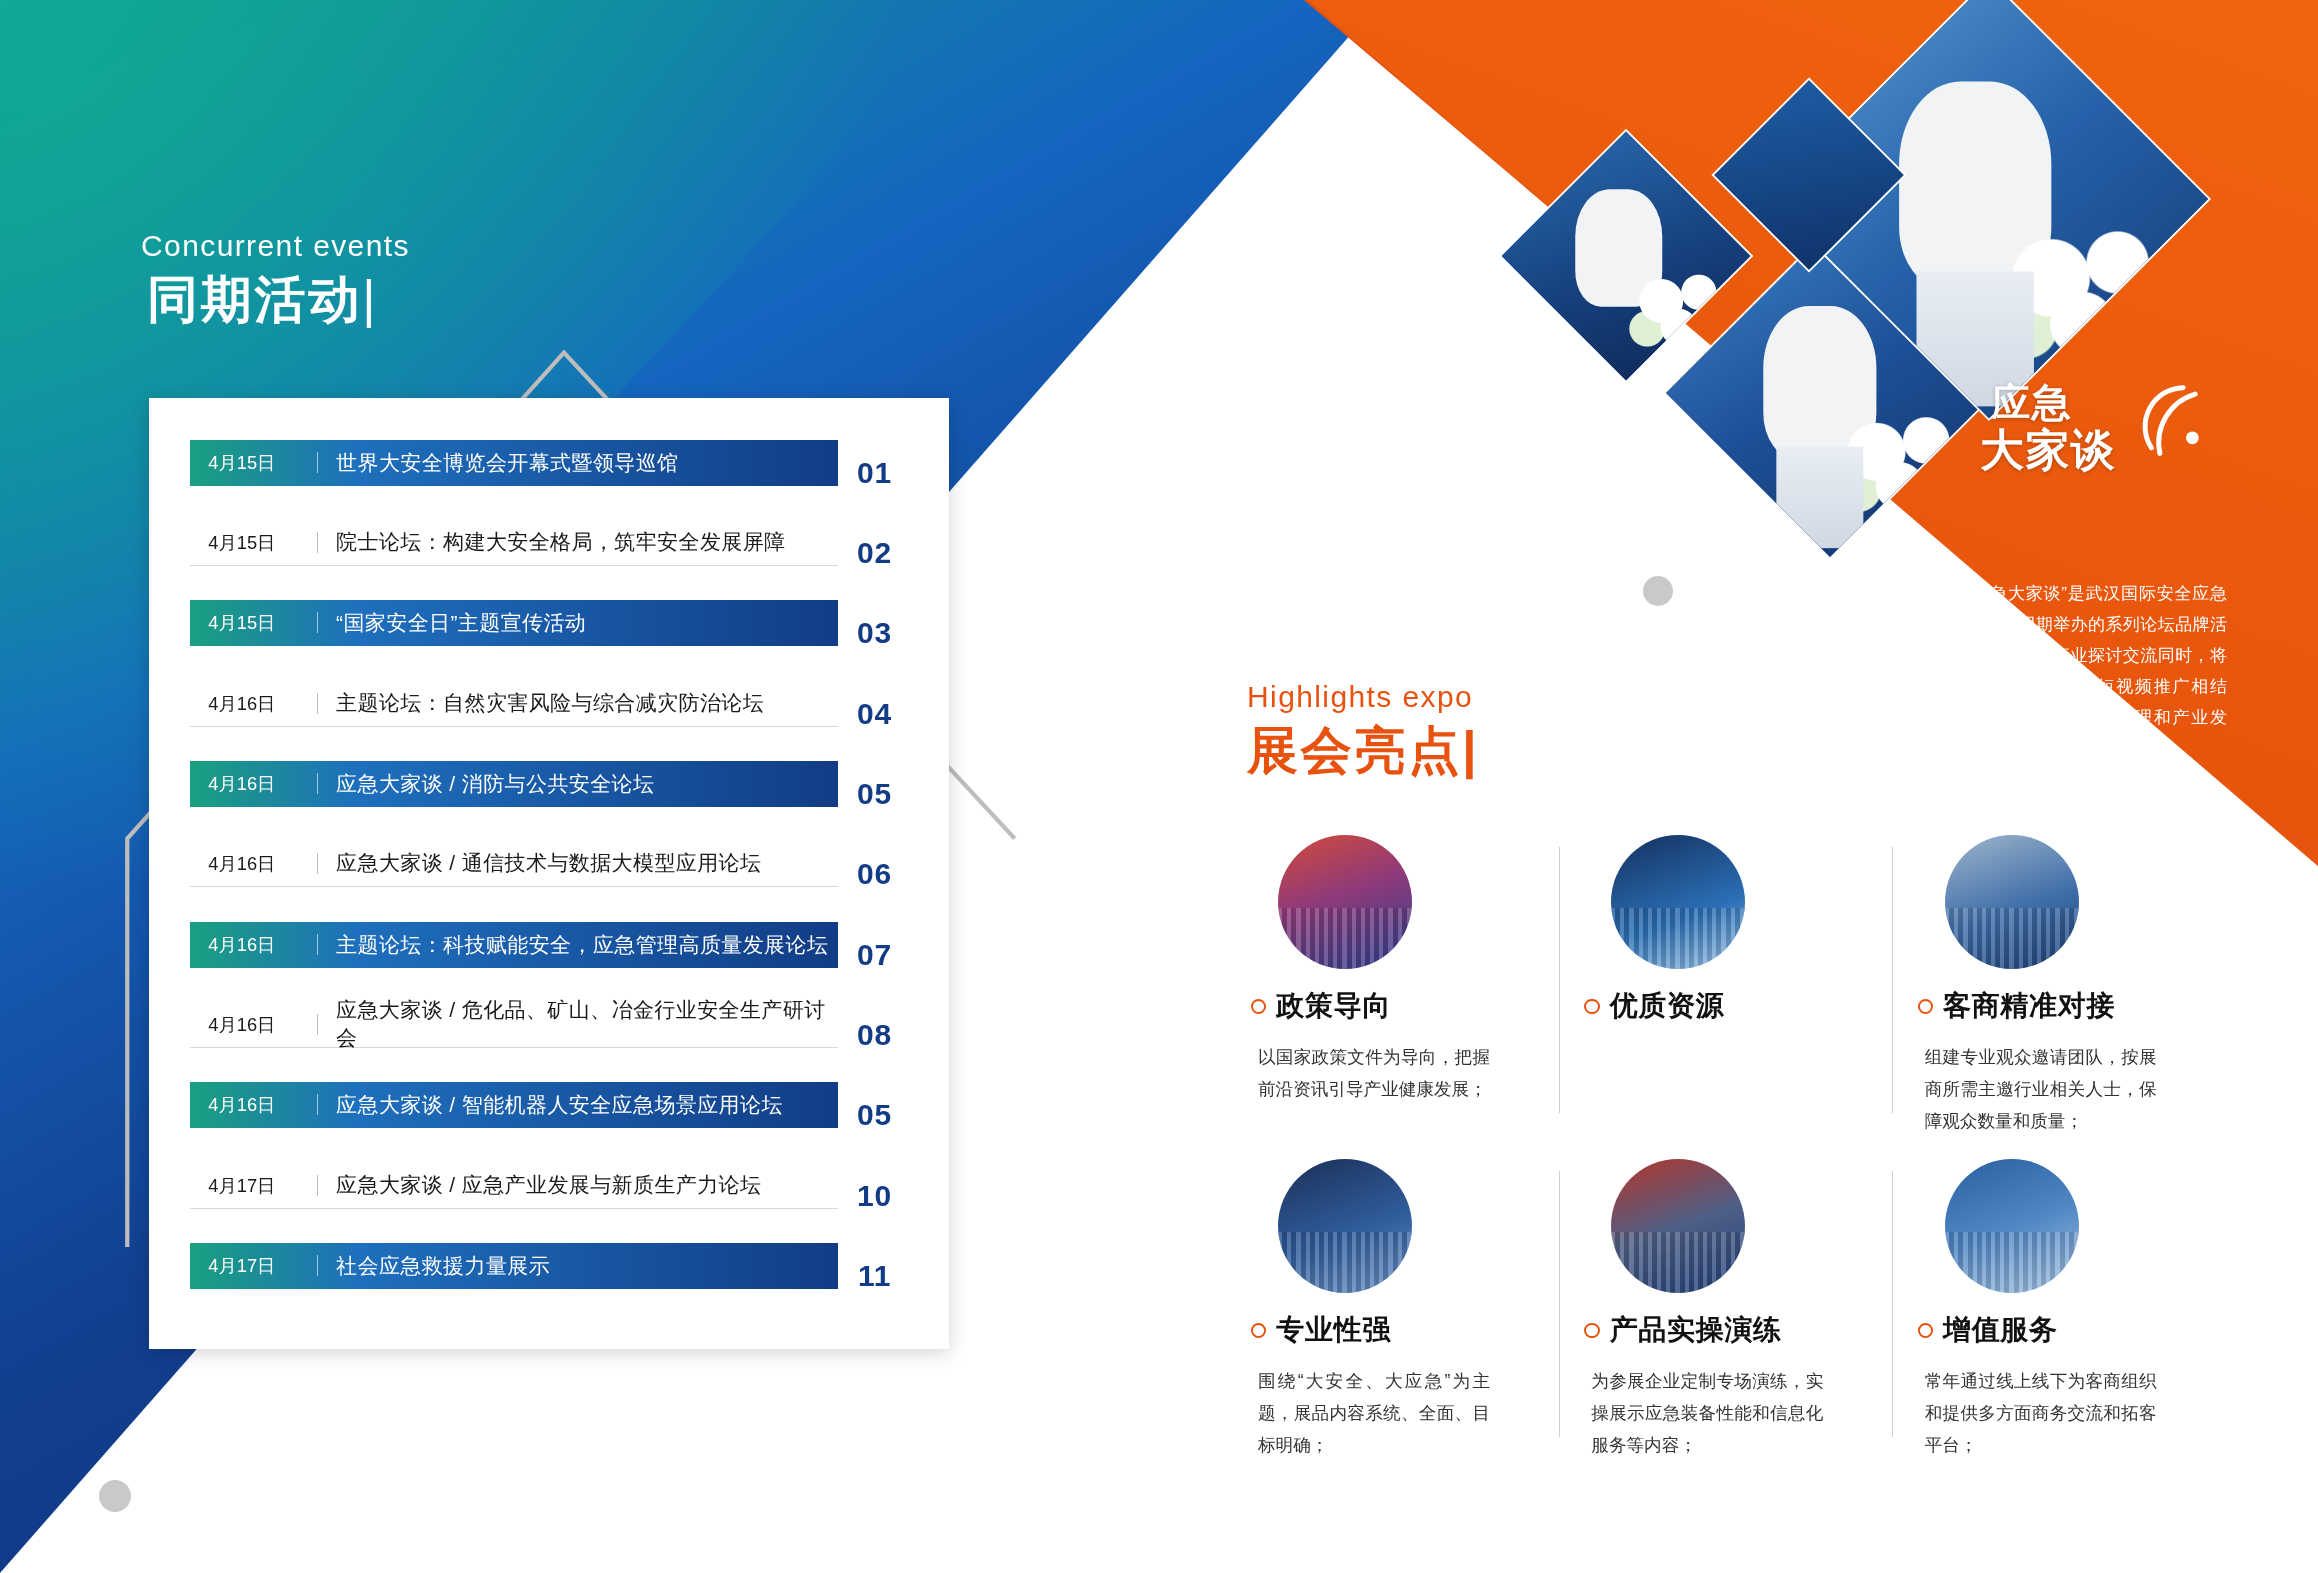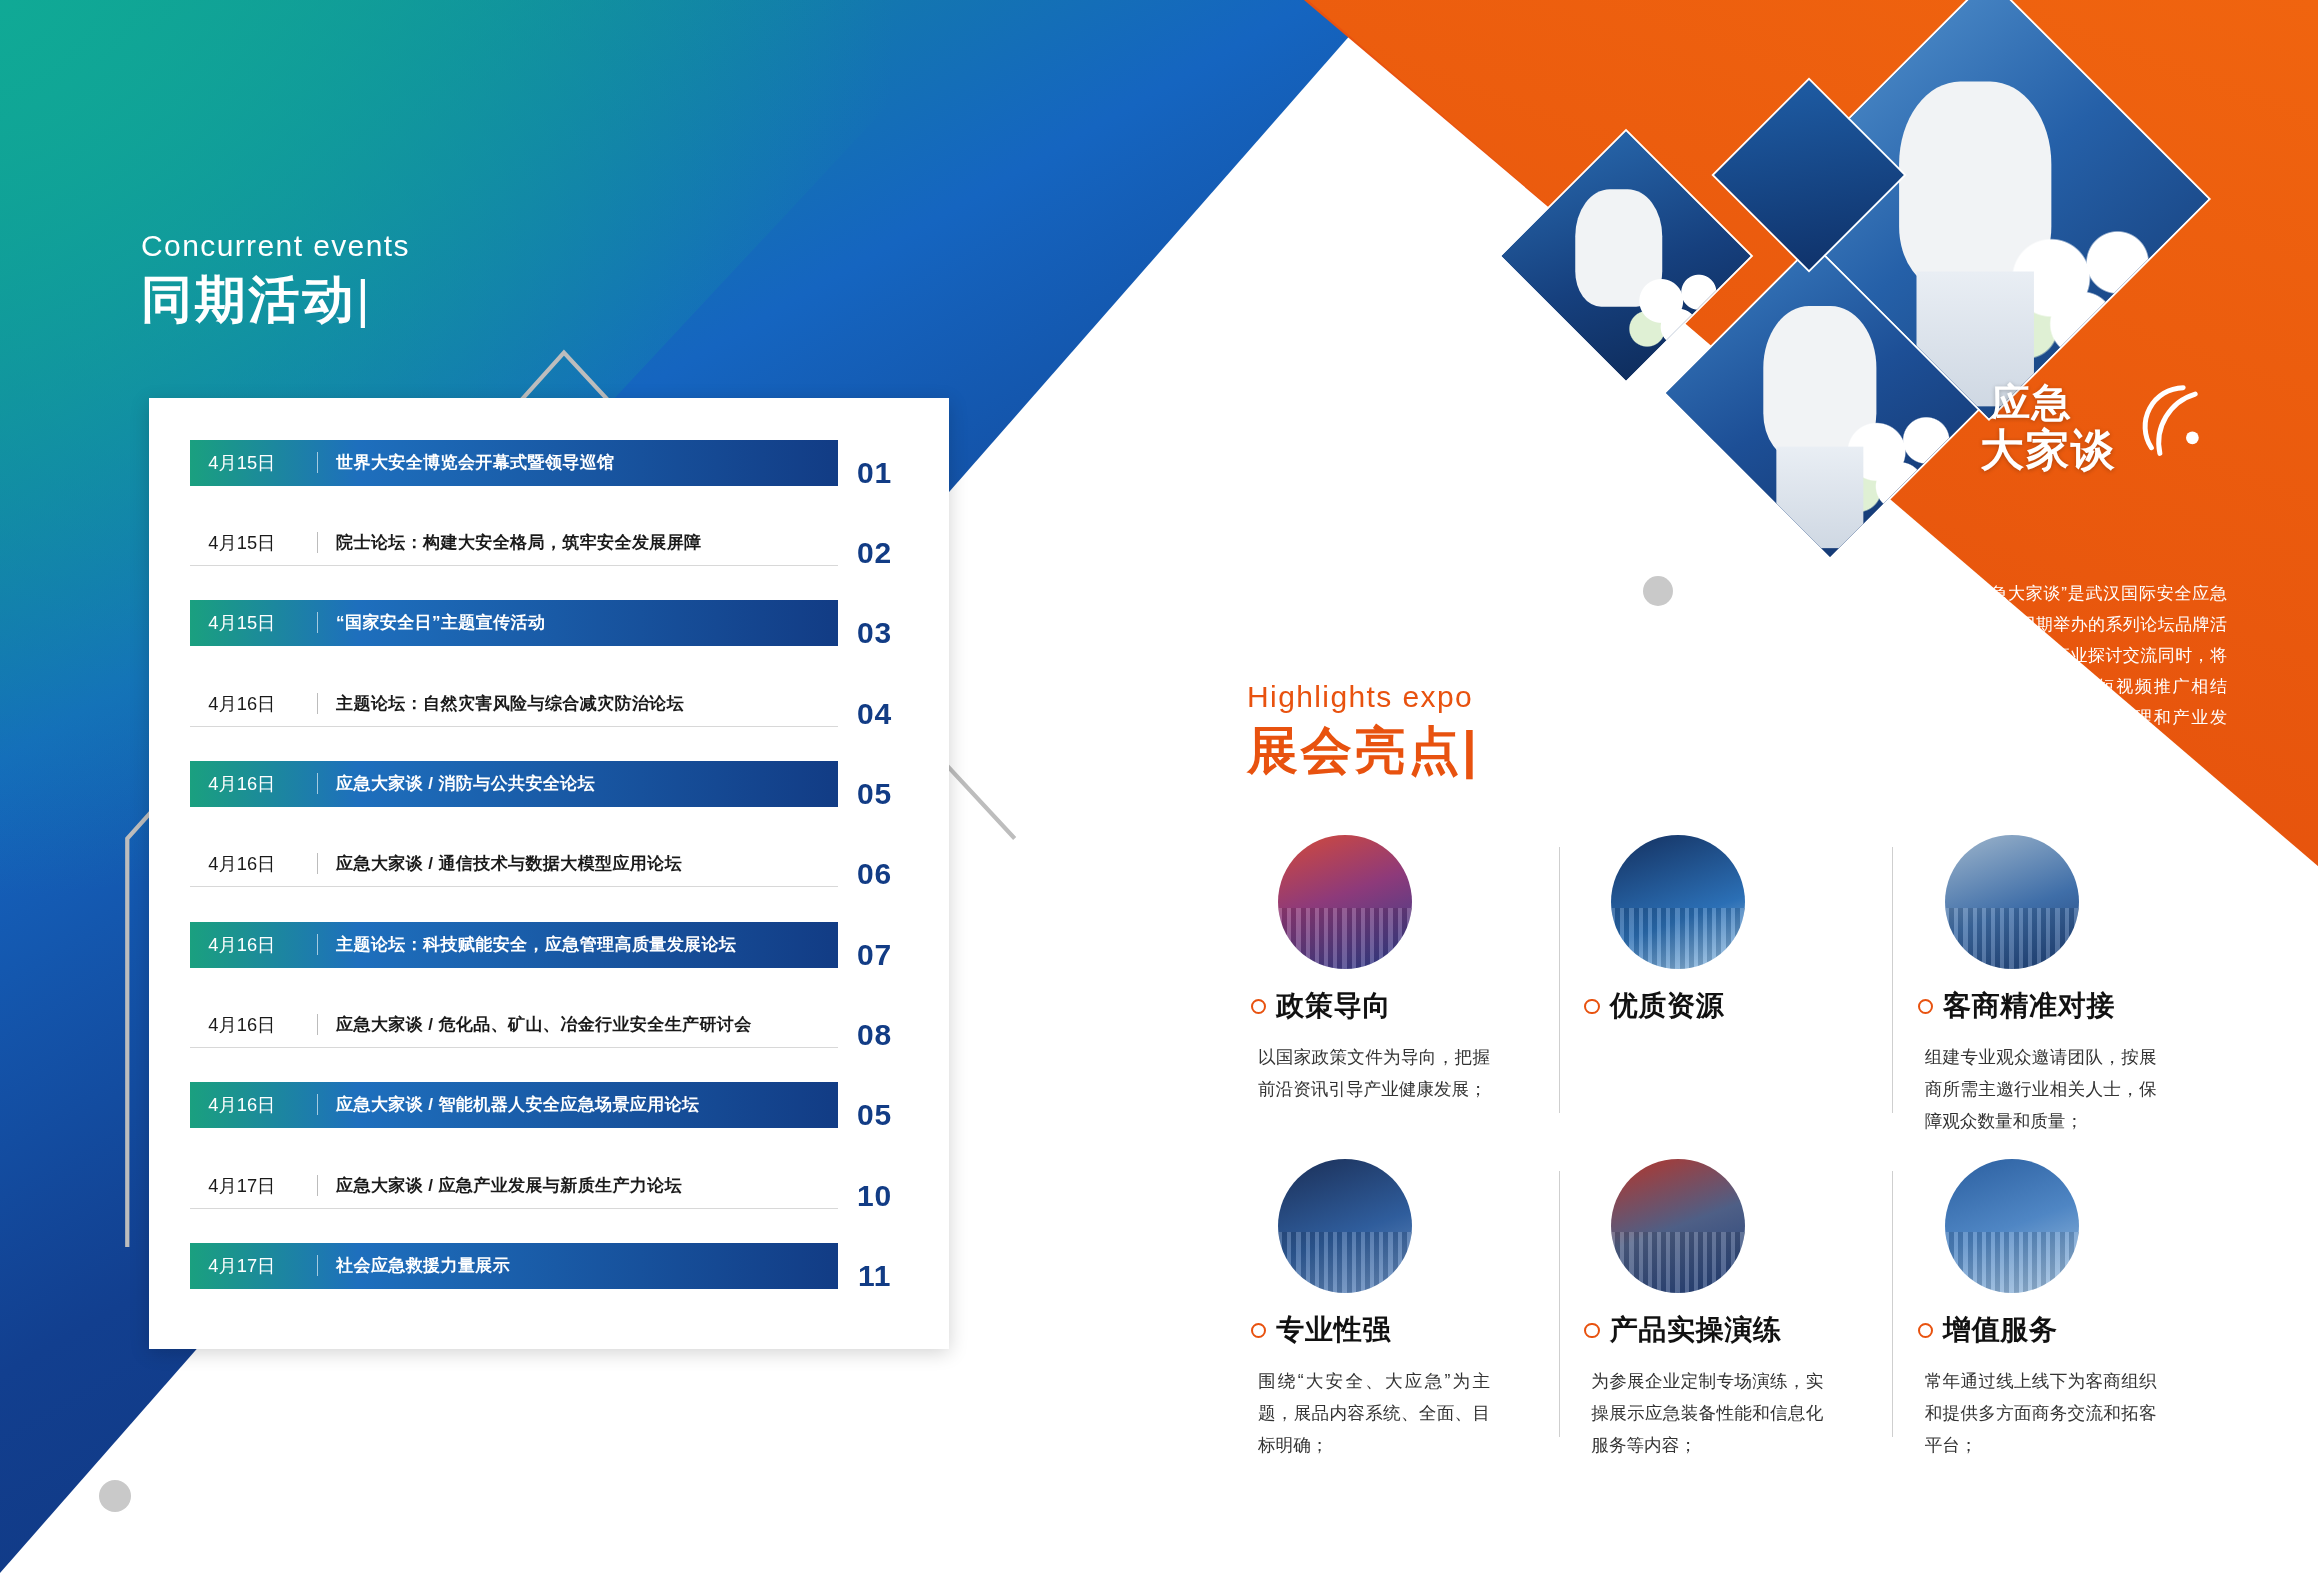--- a/index.html
+++ b/index.html
@@ -38,21 +38,21 @@
   }
   .dot{
     position:absolute;border-radius:50%;background:#c9c9c9;
   }
   
   .hd-en{
     position:absolute;left:141px;top:229px;color:#ffffff;font-size:30px;
     letter-spacing:1.4px;font-weight:400;
   }
   .hd-cn{
-    position:absolute;left:141px;top:266px;color:#ffffff;font-size:51px;
+    position:absolute;left:147px;top:266px;color:#ffffff;font-size:51px;
     font-weight:bold;letter-spacing:2.8px;
   }
   .hd-cn .bar{font-weight:400;}
   
   .card{
     position:absolute;left:149px;top:398px;width:800px;height:951px;
     background:#ffffff;box-shadow:0 4.2px 18.3px rgba(0,0,0,.18);
   }
   .row{
     position:absolute;left:41px;width:726px;height:61px;display:flex;align-items:center;
@@ -68,21 +68,21 @@
     background:#ffffff;border-bottom:0.7px solid #d8d8d8;
   }
   .date{
     font-size:18.3px;padding-left:18.3px;width:106px;flex:none;
   }
   .sep{
     width:0.7px;height:21px;background:#bcbcbc;margin:0 0 0 2.8px;
   }
   .rowbar.filled .sep{background:rgba(255,255,255,.6);}
   .title{
-    font-size:17px;padding-left:18.3px;letter-spacing:0.4px;font-weight:bold;
+    font-size:21px;padding-left:18.3px;letter-spacing:0.4px;
   }
   .rowbar.filled .date,.rowbar.filled .title{color:#ffffff;}
   .rowbar.plain .date,.rowbar.plain .title{color:#1a1a1a;}
   .num{
     width:73px;flex:none;text-align:center;font-size:30px;font-weight:bold;
     color:#123c85;letter-spacing:0.7px;margin-top:20px;
   }
   .note{
     position:absolute;left:268px;top:1430px;color:#ffffff;font-size:17.6px;
   }

